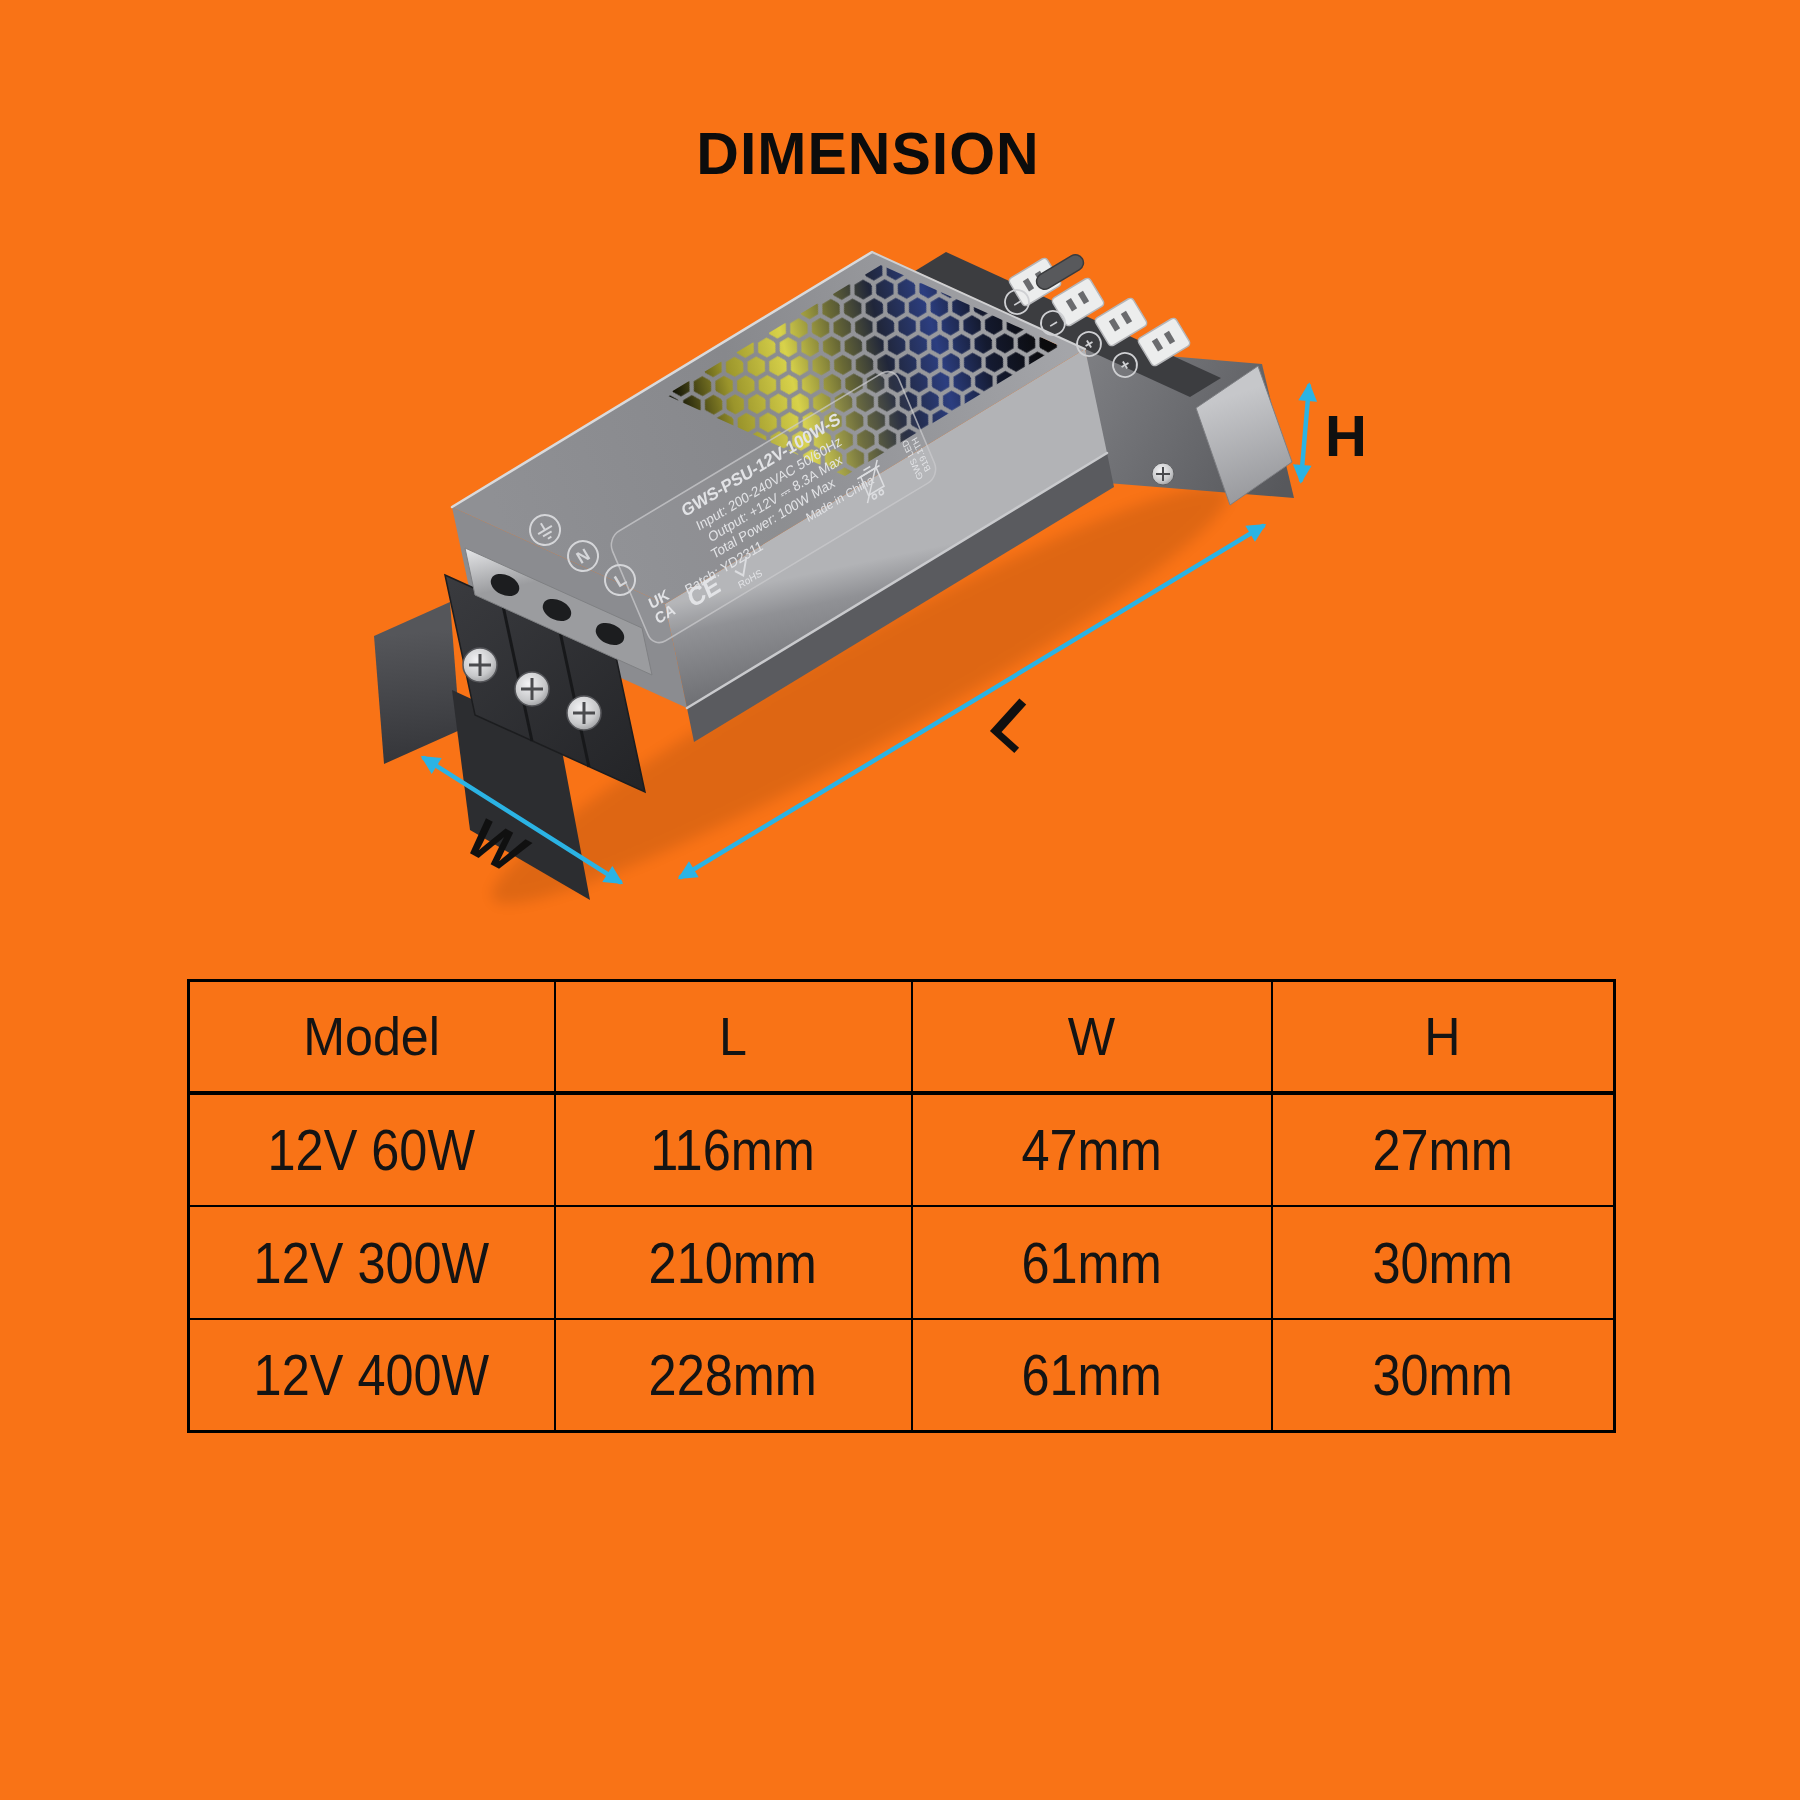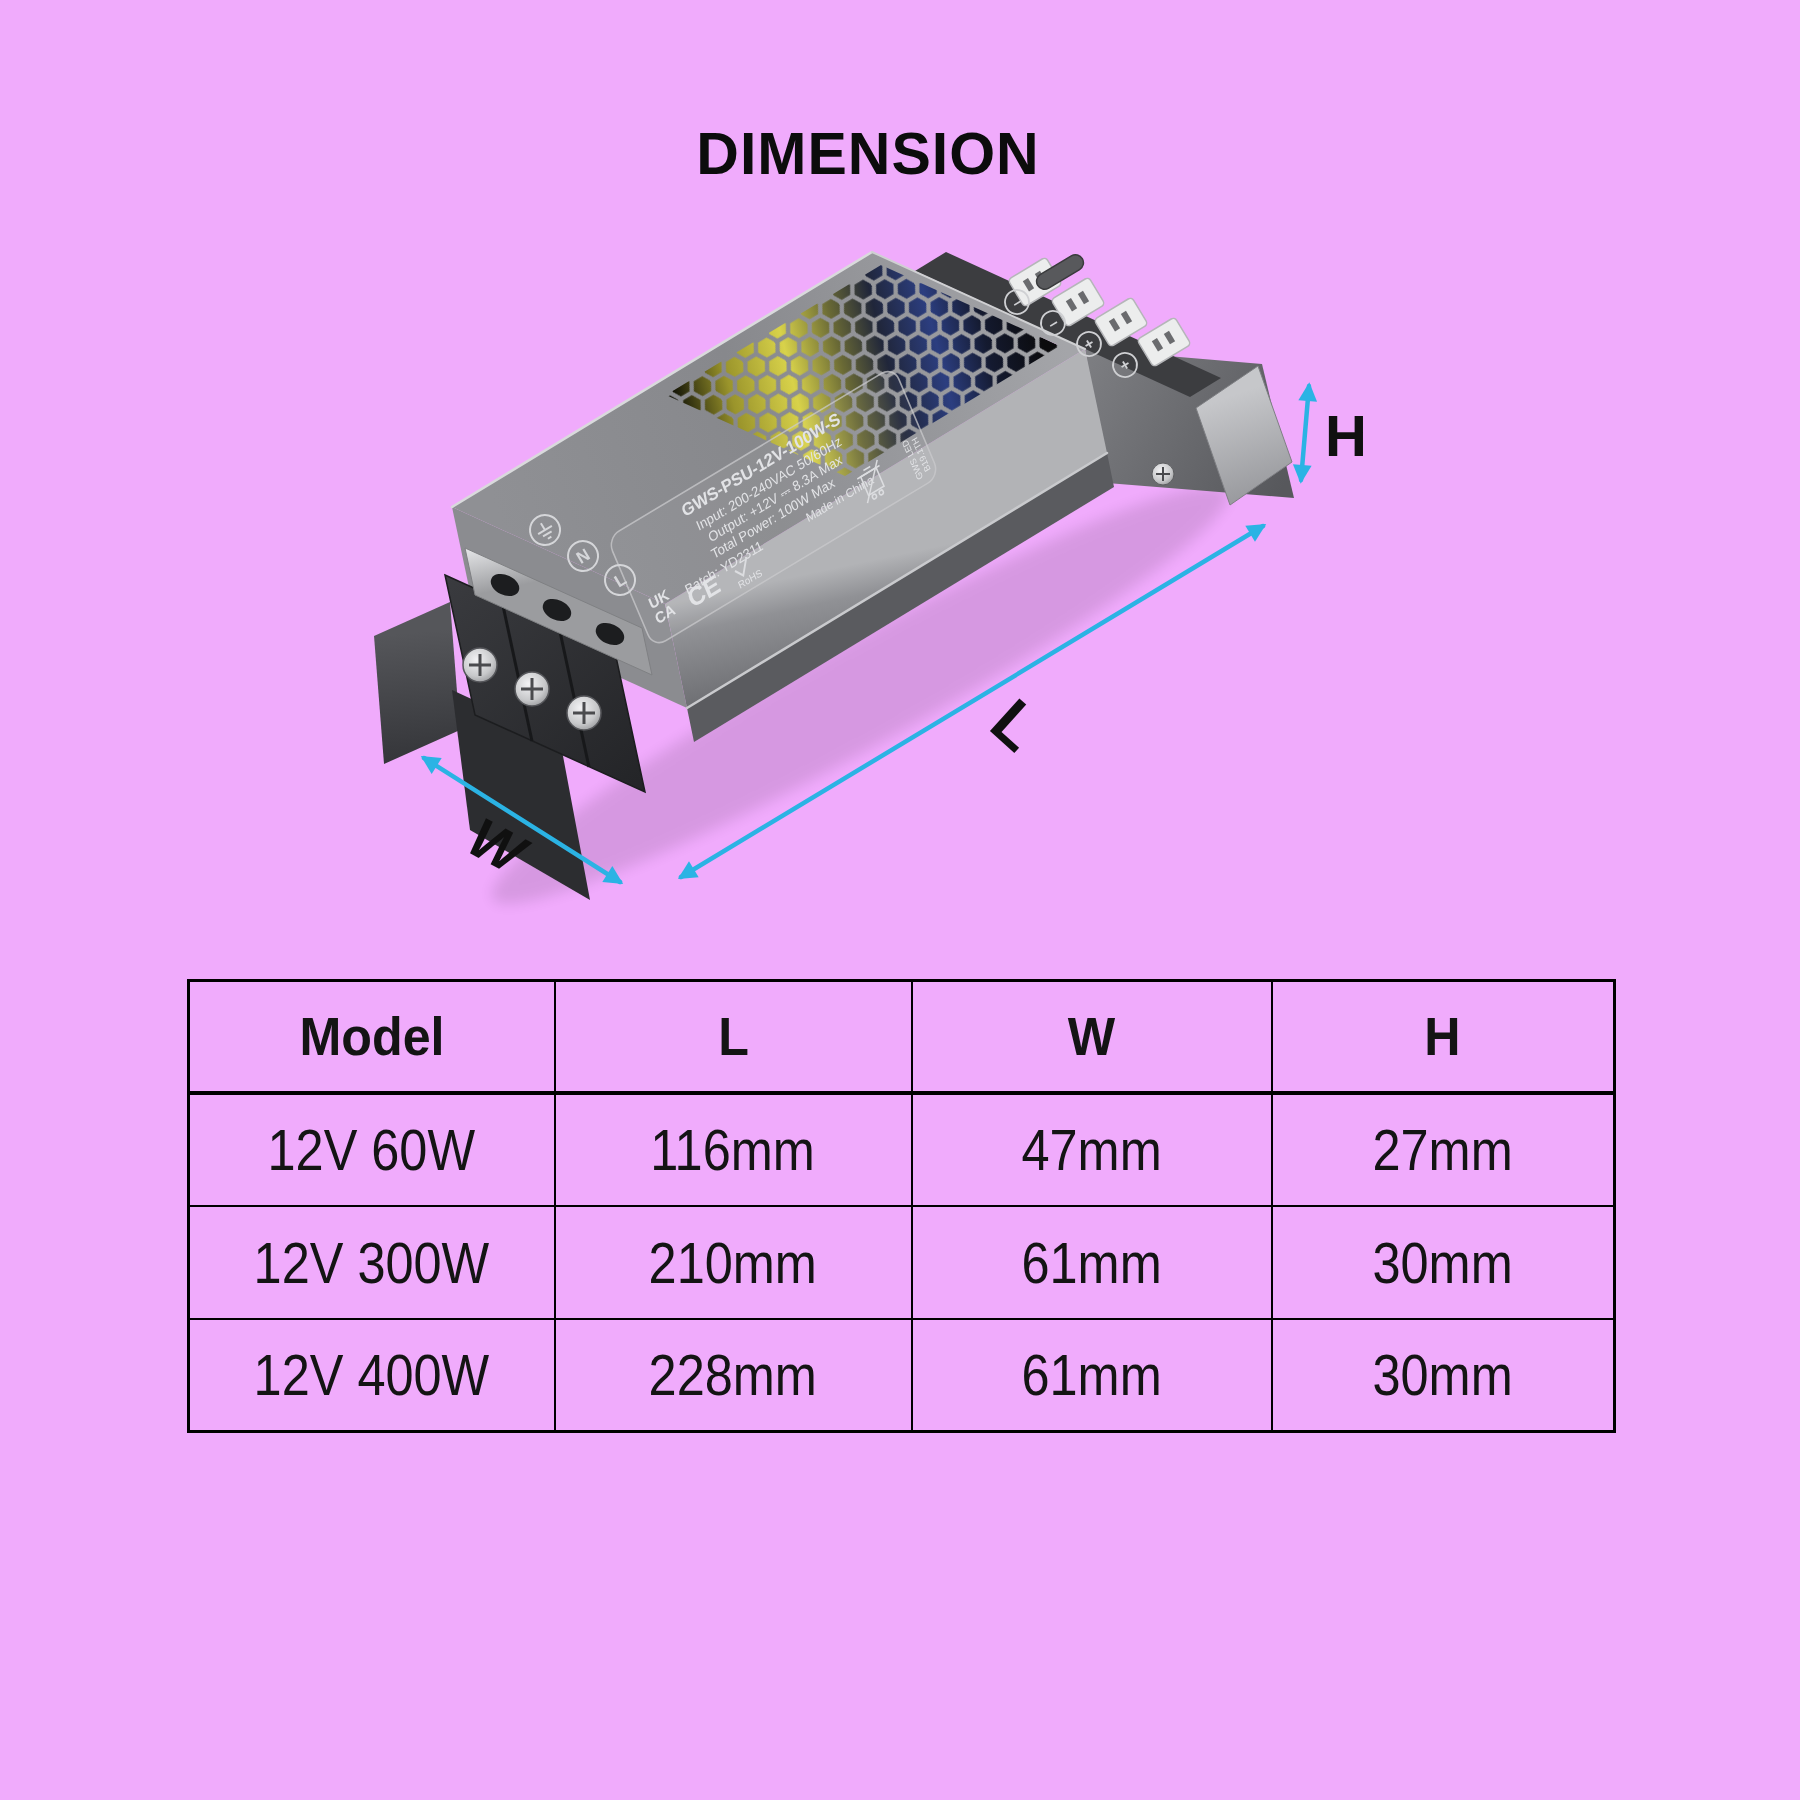--- a/index.html
+++ b/index.html
@@ -1,30 +1,30 @@
 <!DOCTYPE html>
 <html><head>
 <meta charset="utf-8">
 <style>
   html,body{margin:0;padding:0;background:#ffffff;}
-  .page{position:relative;width:1800px;height:1800px;background:#f0abfc;overflow:hidden;
+  .page{position:relative;width:1800px;height:1800px;background:#f97316;overflow:hidden;
         font-family:"Liberation Sans",sans-serif;}
   .title{position:absolute;top:120px;left:0;width:1736px;text-align:center;
          font-size:59px;font-weight:bold;color:#0c0c0c;letter-spacing:1px;}
   .illus{position:absolute;left:0;top:0;width:1800px;height:1800px;}
 
   
   .tablewrap{position:absolute;left:187px;top:979px;width:1426px;}
   table.dtable{border-collapse:collapse;width:1426px;table-layout:fixed;
                border:3px solid #000;}
   .dtable th,.dtable td{border:2px solid #000;text-align:center;vertical-align:middle;
                color:#141414;padding:0;}
   .dtable thead tr{height:112px;}
   .dtable tbody tr{height:113px;margin-left:12px;}
-  .dtable th{font-size:54px;font-weight:bold;}
+  .dtable th{font-size:54px;font-weight:normal;}
   .dtable thead th{border-bottom:4px solid #000;}
   .dtable td{font-size:58px;font-weight:normal;}
   .cond{display:inline-block;transform:scaleX(.87);transform-origin:center;white-space:nowrap;}
   .condb{display:inline-block;transform:scaleX(.93);transform-origin:center;white-space:nowrap;}
 
   
   .lblbox{fill:rgba(255,255,255,0.05);stroke:#c9cacc;stroke-opacity:.75;stroke-width:1.6;}
   .lbltxt{fill:#e2e3e6;text-anchor:middle;}
   .t17b{font-size:17px;font-weight:bold;}
   .t13{font-size:13.5px;}

